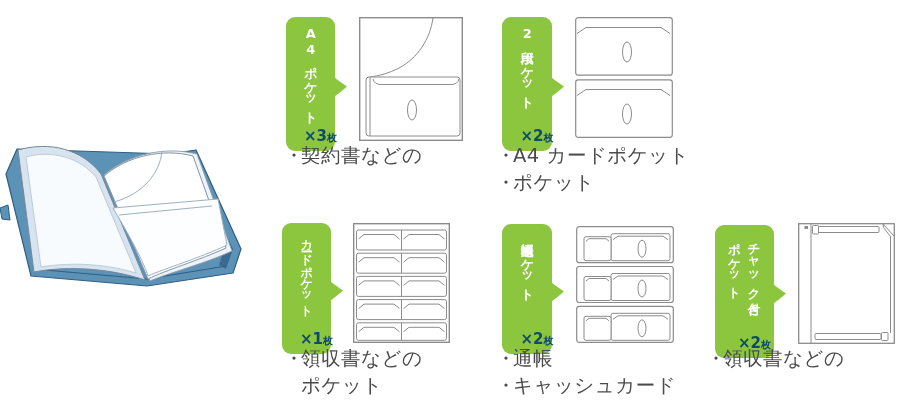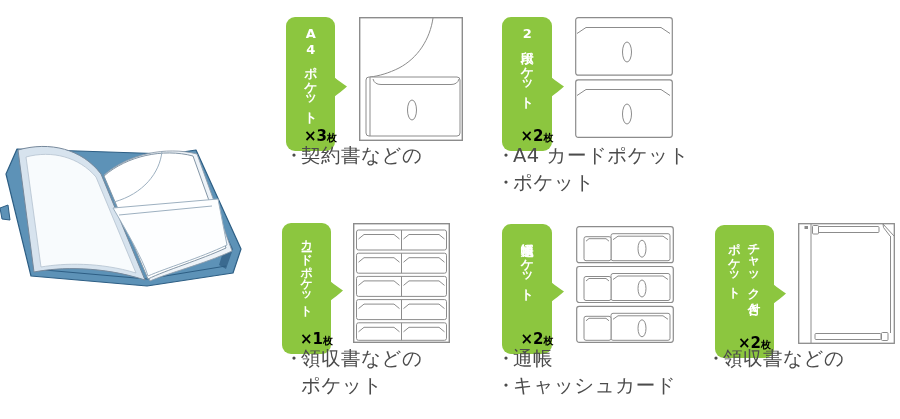--- a/index.html
+++ b/index.html
@@ -11,21 +11,21 @@
   .bubble{position:absolute;background:var(--green);border-radius:9px;
           display:flex;flex-direction:column;align-items:center;justify-content:space-between;
           padding:9px 2px 7px 2px;}
   .tail{position:absolute;left:100%;top:52%;transform:translateY(-50%);margin-left:-1px;}
   .tail path{fill:var(--green);}
   .vlabel{writing-mode:vertical-rl;text-orientation:upright;color:#fff;font-weight:bold;
           font-size:13px;letter-spacing:0.5px;line-height:1.2;margin:0 auto;}
   .vlabel span{display:block;}
   .vlabel.compact{font-size:12px;letter-spacing:-0.5px;}
   .vlabel.two-col{font-size:12.5px;letter-spacing:0.5px;line-height:1.55;}
-  .count{color:#000000;font-weight:bold;font-size:15px;line-height:1;white-space:nowrap;margin-left:20px;}
+  .count{color:#0c4a6e;font-weight:bold;font-size:15px;line-height:1;white-space:nowrap;margin-left:20px;}
   .count .unit{font-size:10px;}
 
   
   .illus{position:absolute;}
   .illus *{vector-effect:none;}
 
   
   .notes{position:absolute;color:var(--ink);font-size:19.5px;line-height:27px;letter-spacing:0.5px;}
   .note-line{display:flex;}
   .note-bullet{width:17px;flex:none;}

